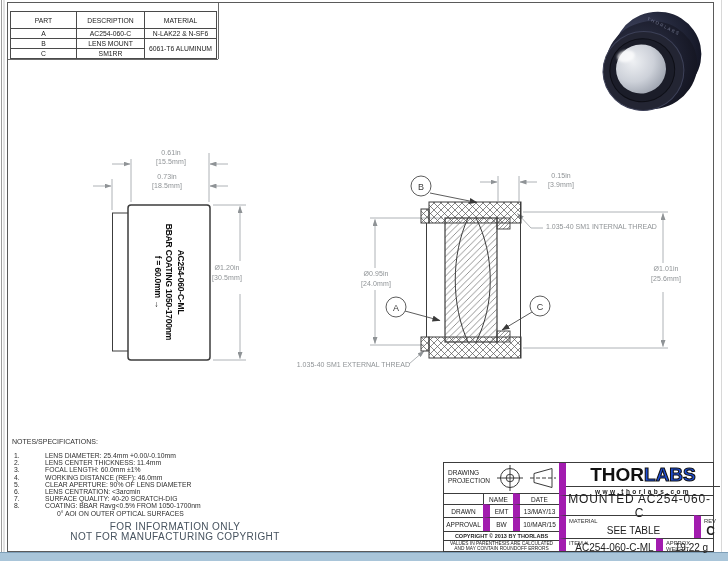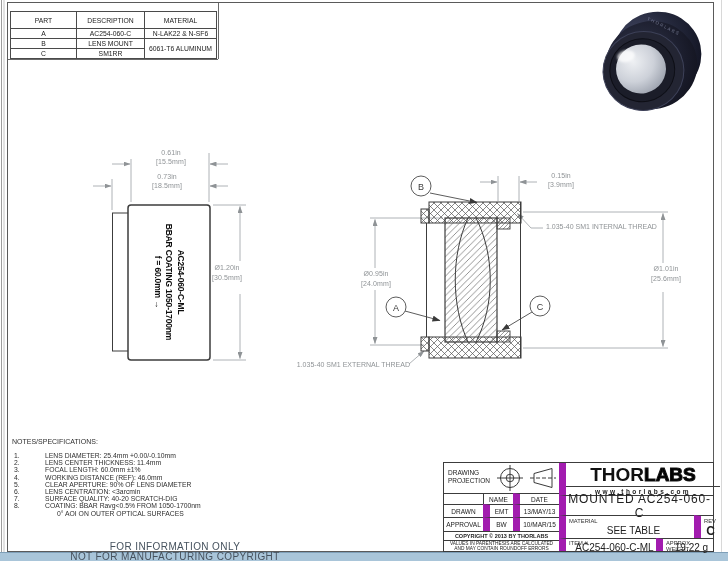--- a/index.html
+++ b/index.html
@@ -29,28 +29,28 @@
   .engraving{position:absolute;left:169px;top:282px;width:152px;transform:translate(-50%,-50%) rotate(90deg);
              text-align:center;font-size:8.5px;font-weight:bold;line-height:11.5px;color:#0e0e0e;letter-spacing:-0.2px;}
   
   .notes-title{position:absolute;left:12px;top:438px;font-size:7px;color:#2e2e2e;}
   .notes{position:absolute;left:14px;top:452px;font-size:6.8px;color:#2e2e2e;line-height:7.2px;}
   .notes .row{display:flex;}
   .notes .num{width:31px;flex:0 0 31px;}
   .notes .cont{padding-left:12px;}
   
   .wm{position:absolute;left:175px;text-align:center;transform:translate(-50%,0);font-size:10px;
-      letter-spacing:0.4px;color:#46525e;white-space:nowrap;margin-top:20px;}
+      letter-spacing:0.4px;color:#46525e;white-space:nowrap;}
   
   .tb{position:absolute;left:443px;top:462px;width:269px;height:88px;border:1px solid #3c3c3c;font-size:6.5px;color:#222;}
   .tb .cell{position:absolute;box-sizing:border-box;}
   .bt{border-top:1px solid #3c3c3c;} .bl{border-left:7px solid #a21caf;}
   .cc{display:flex;align-items:center;justify-content:center;text-align:center;}
   .logo{font-size:19px;font-weight:bold;letter-spacing:0;color:#111;line-height:20px;}
-  .logo .labs{color:#000000;-webkit-text-stroke:1.1px #111;}
+  .logo .labs{color:#1d4ed8;-webkit-text-stroke:1.1px #111;}
   .website{font-size:6.5px;font-weight:bold;letter-spacing:2.4px;color:#222;}
   .dtitle{font-size:12px;letter-spacing:0.8px;color:#222;}
   .tinylabel{position:absolute;font-size:5.8px;color:#333;}
   .bigval{font-size:10px;color:#222;}
   .revval{font-size:12px;font-weight:bold;}
   .copyright{font-size:5.5px;font-weight:bold;}
   .disclaimer{font-size:4.8px;line-height:5.4px;}
   
   .photo{position:absolute;left:599px;top:11px;width:106px;height:104px;transform:rotate(-12deg);}
   .photo .barrel{position:absolute;left:16px;top:2px;width:88px;height:86px;border-radius:50%;

